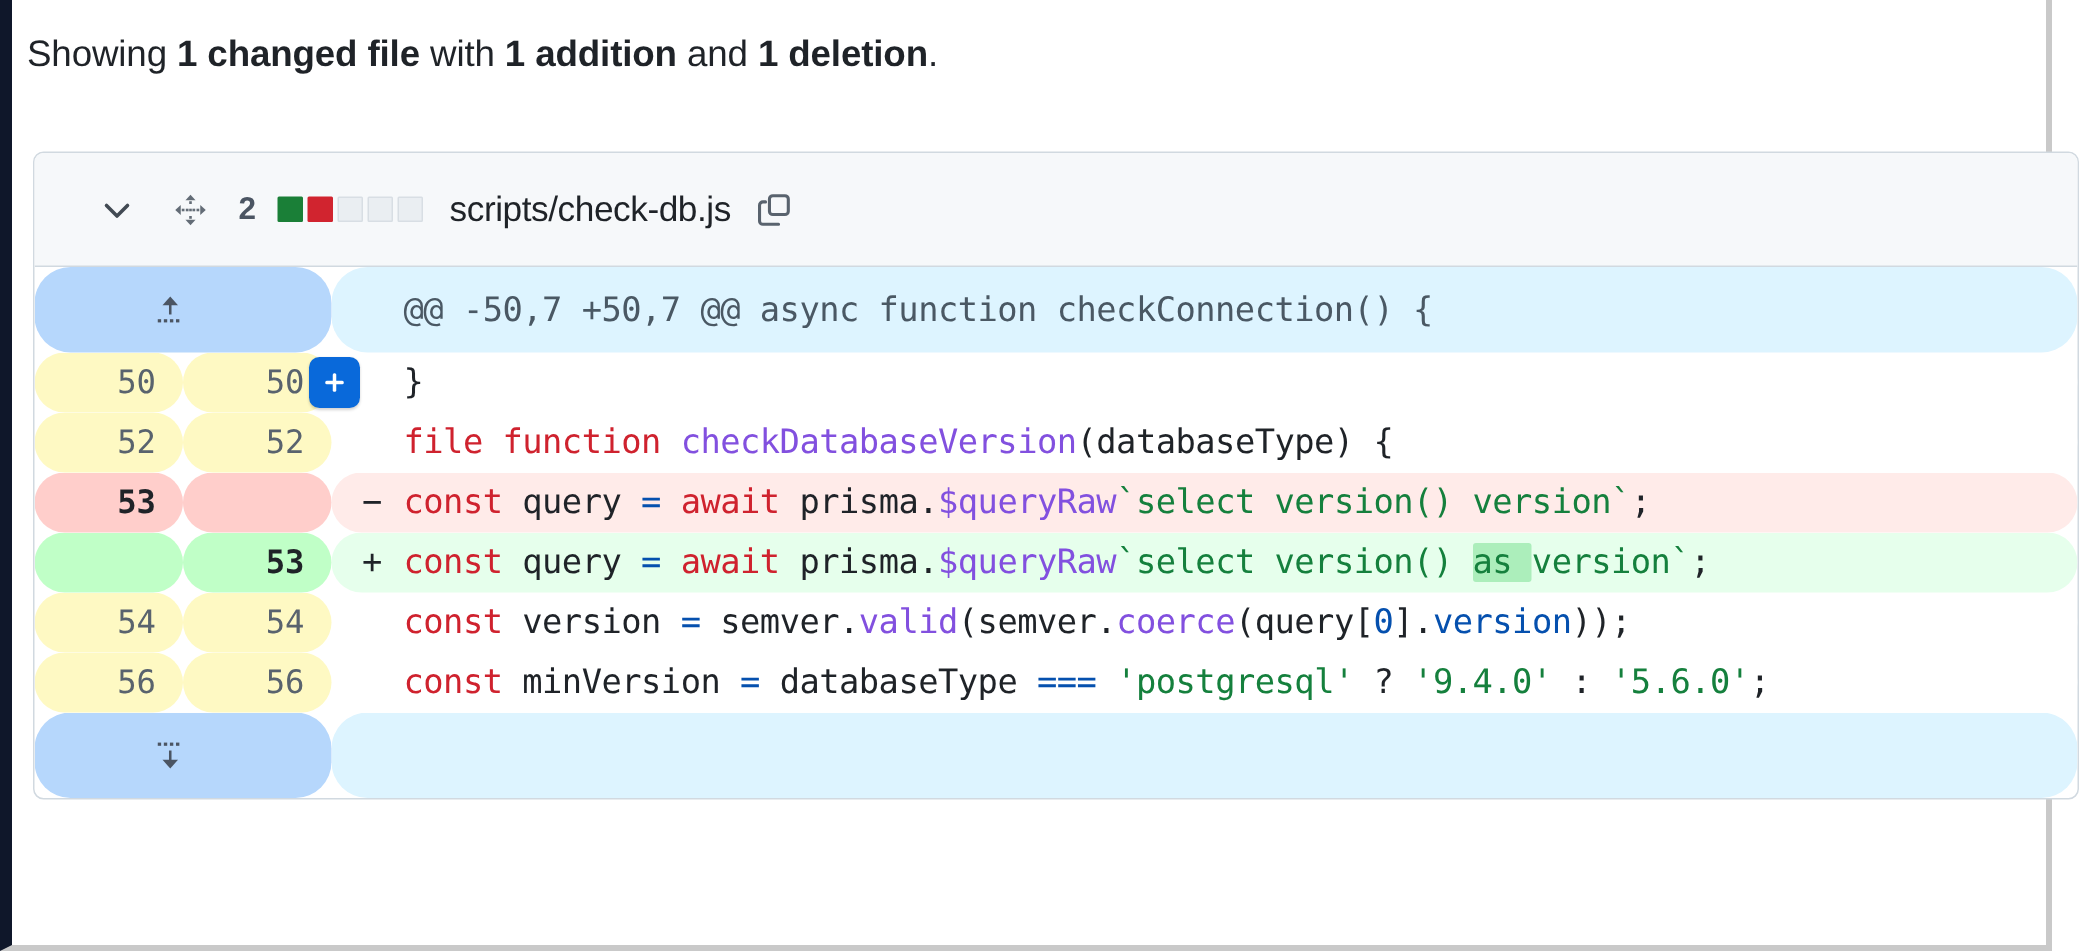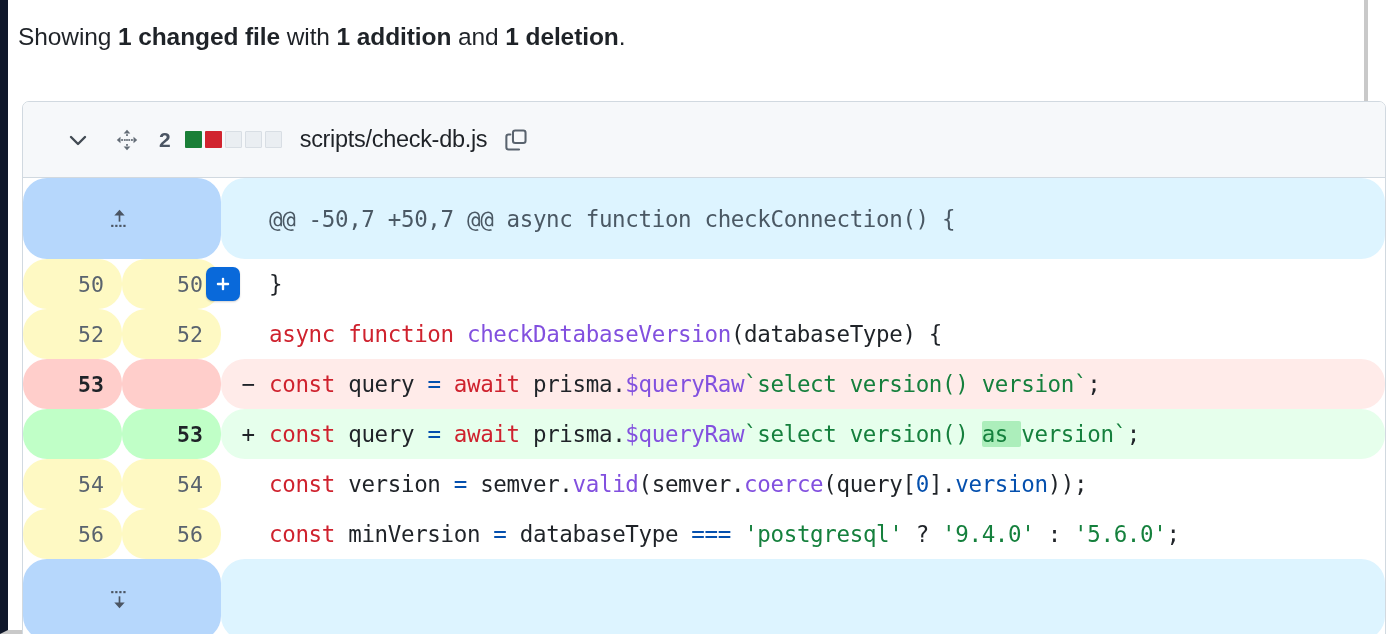--- a/index.html
+++ b/index.html
@@ -121,21 +121,21 @@
     table-layout: fixed;
     font-family: "DejaVu Sans Mono", monospace;
     font-size: 22.5px;
   }
   .diff-table col.c-num { width: 99px; }
   .diff-table col.c-num2 { width: 99px; }
   .diff-table col.c-code { width: auto; }
 
   .diff-table tr { height: 40px; }
   .diff-table td {
-    padding: 12px;
+    padding: 0;
     vertical-align: middle;
     white-space: nowrap;
     height: 40px;
     box-sizing: border-box;
     border-radius: 24px;
   }
 
   td.num {
     text-align: right;
     padding-right: 18px;
@@ -305,21 +305,21 @@
                 <svg width="20" height="20" viewBox="0 0 24 24" aria-hidden="true">
                   <rect x="10.6" y="4.6" width="2.8" height="14.8" rx="1.2" fill="currentColor"></rect>
                   <rect x="4.6" y="10.6" width="14.8" height="2.8" rx="1.2" fill="currentColor"></rect>
                 </svg>
               </div></td>
             <td class="code"><span class="marker"></span><span class="ctext"><span class="t-plain">}</span></span></td>
           </tr>
           <tr class="ctx">
             <td class="num">52</td>
             <td class="num">52</td>
-            <td class="code"><span class="marker"></span><span class="ctext"><span class="t-kw">async function </span><span class="t-fn">checkDatabaseVersion</span><span class="t-plain">(databaseType) {</span></span></td>
+            <td class="code"><span class="marker"></span><span class="ctext"><span class="t-kw">file function </span><span class="t-fn">checkDatabaseVersion</span><span class="t-plain">(databaseType) {</span></span></td>
           </tr>
           <tr class="del">
             <td class="num">53</td>
             <td class="num"></td>
             <td class="code"><span class="marker">−</span><span class="ctext"><span class="t-kw">  const </span><span class="t-plain">query </span><span class="t-op">= </span><span class="t-kw">await </span><span class="t-plain">prisma.</span><span class="t-fn">$queryRaw</span><span class="t-str">`select version() version`</span><span class="t-plain">;</span></span></td>
           </tr>
           <tr class="add">
             <td class="num"></td>
             <td class="num">53</td>
             <td class="code"><span class="marker">+</span><span class="ctext"><span class="t-kw">  const </span><span class="t-plain">query </span><span class="t-op">= </span><span class="t-kw">await </span><span class="t-plain">prisma.</span><span class="t-fn">$queryRaw</span><span class="t-str">`select version() </span><span class="t-str wh-add">as </span><span class="t-str">version`</span><span class="t-plain">;</span></span></td>

